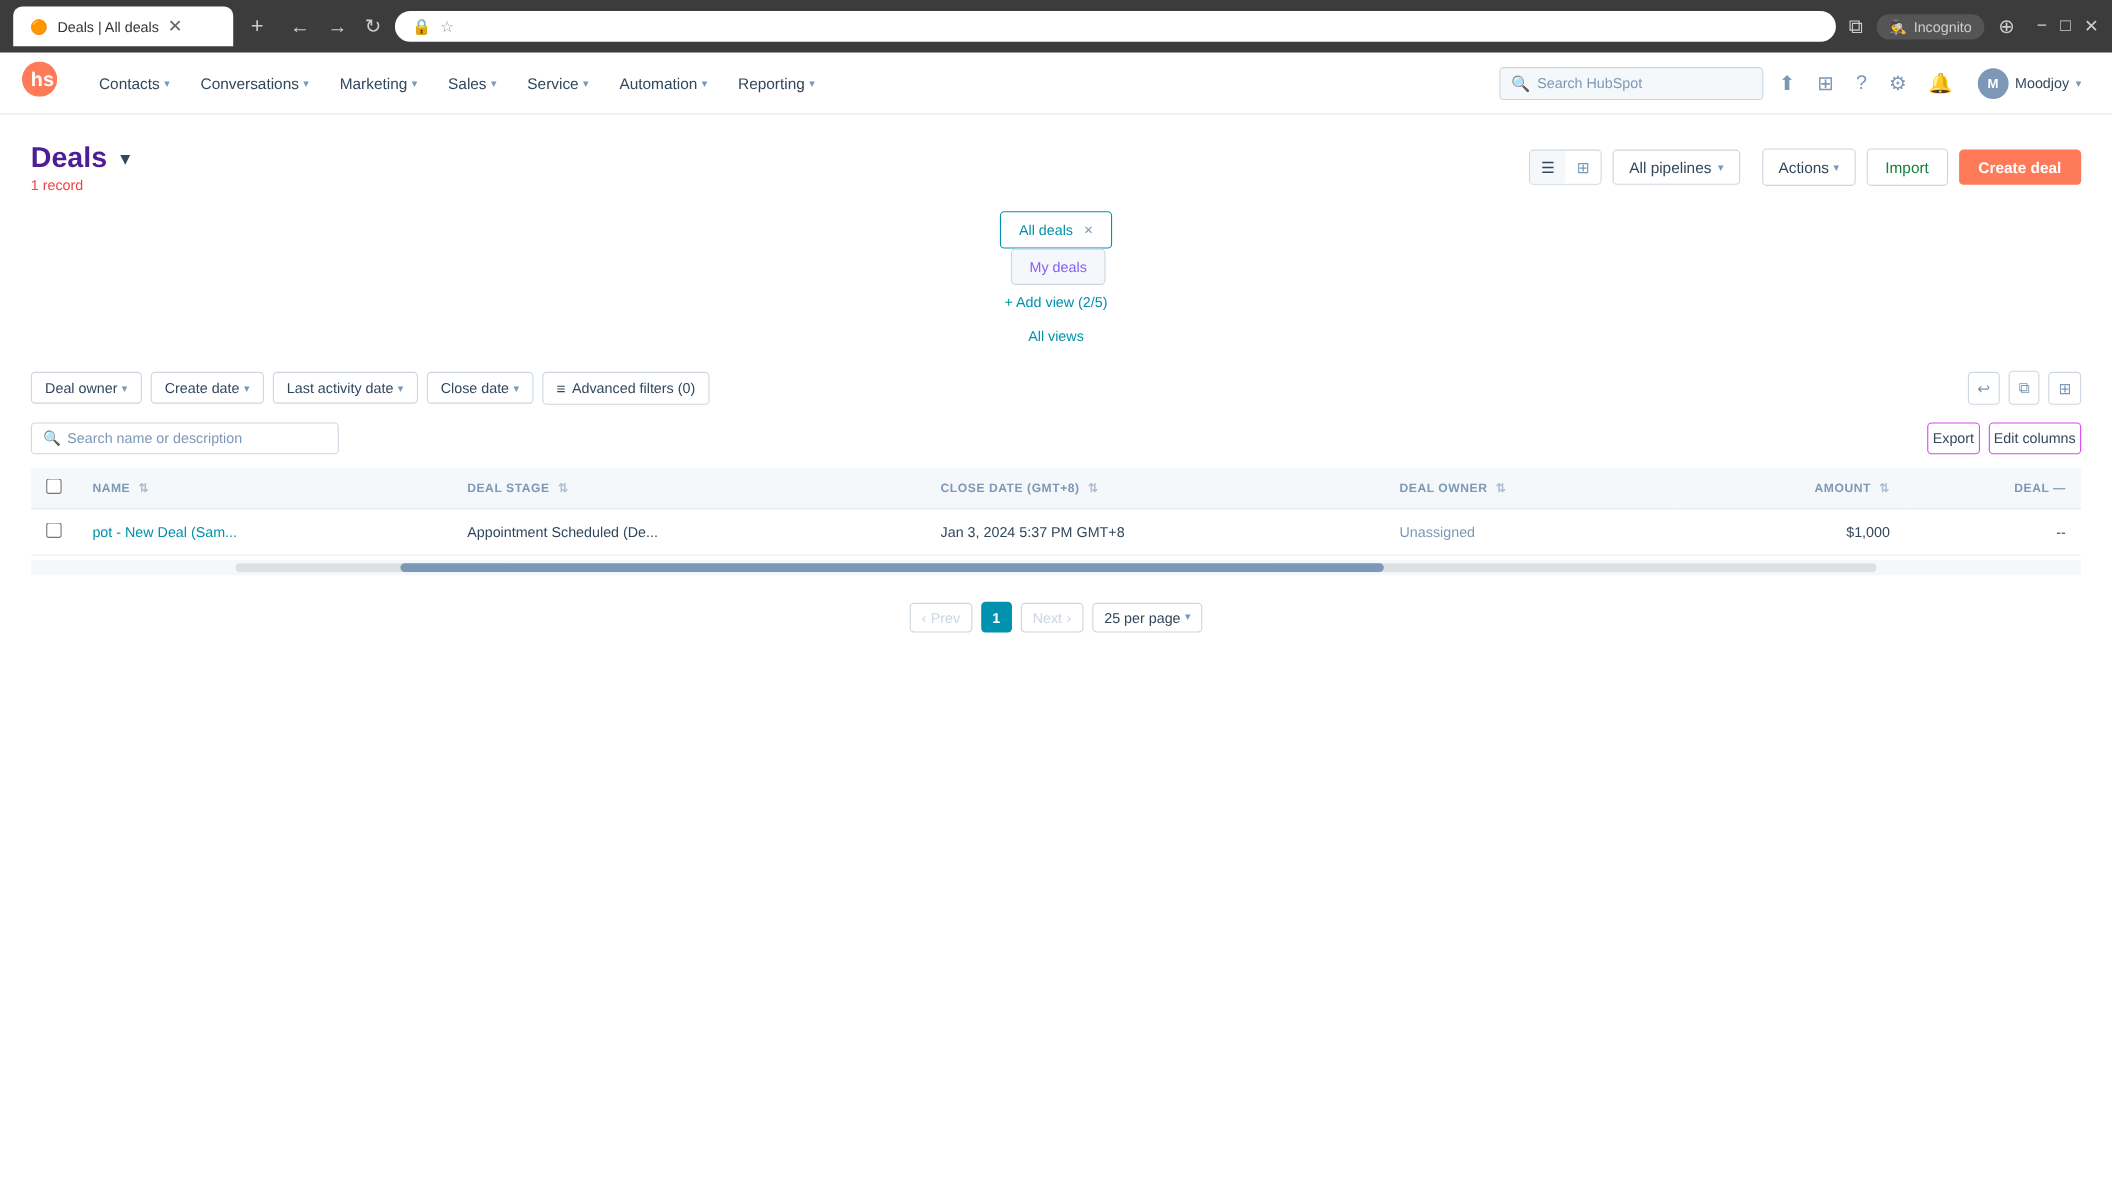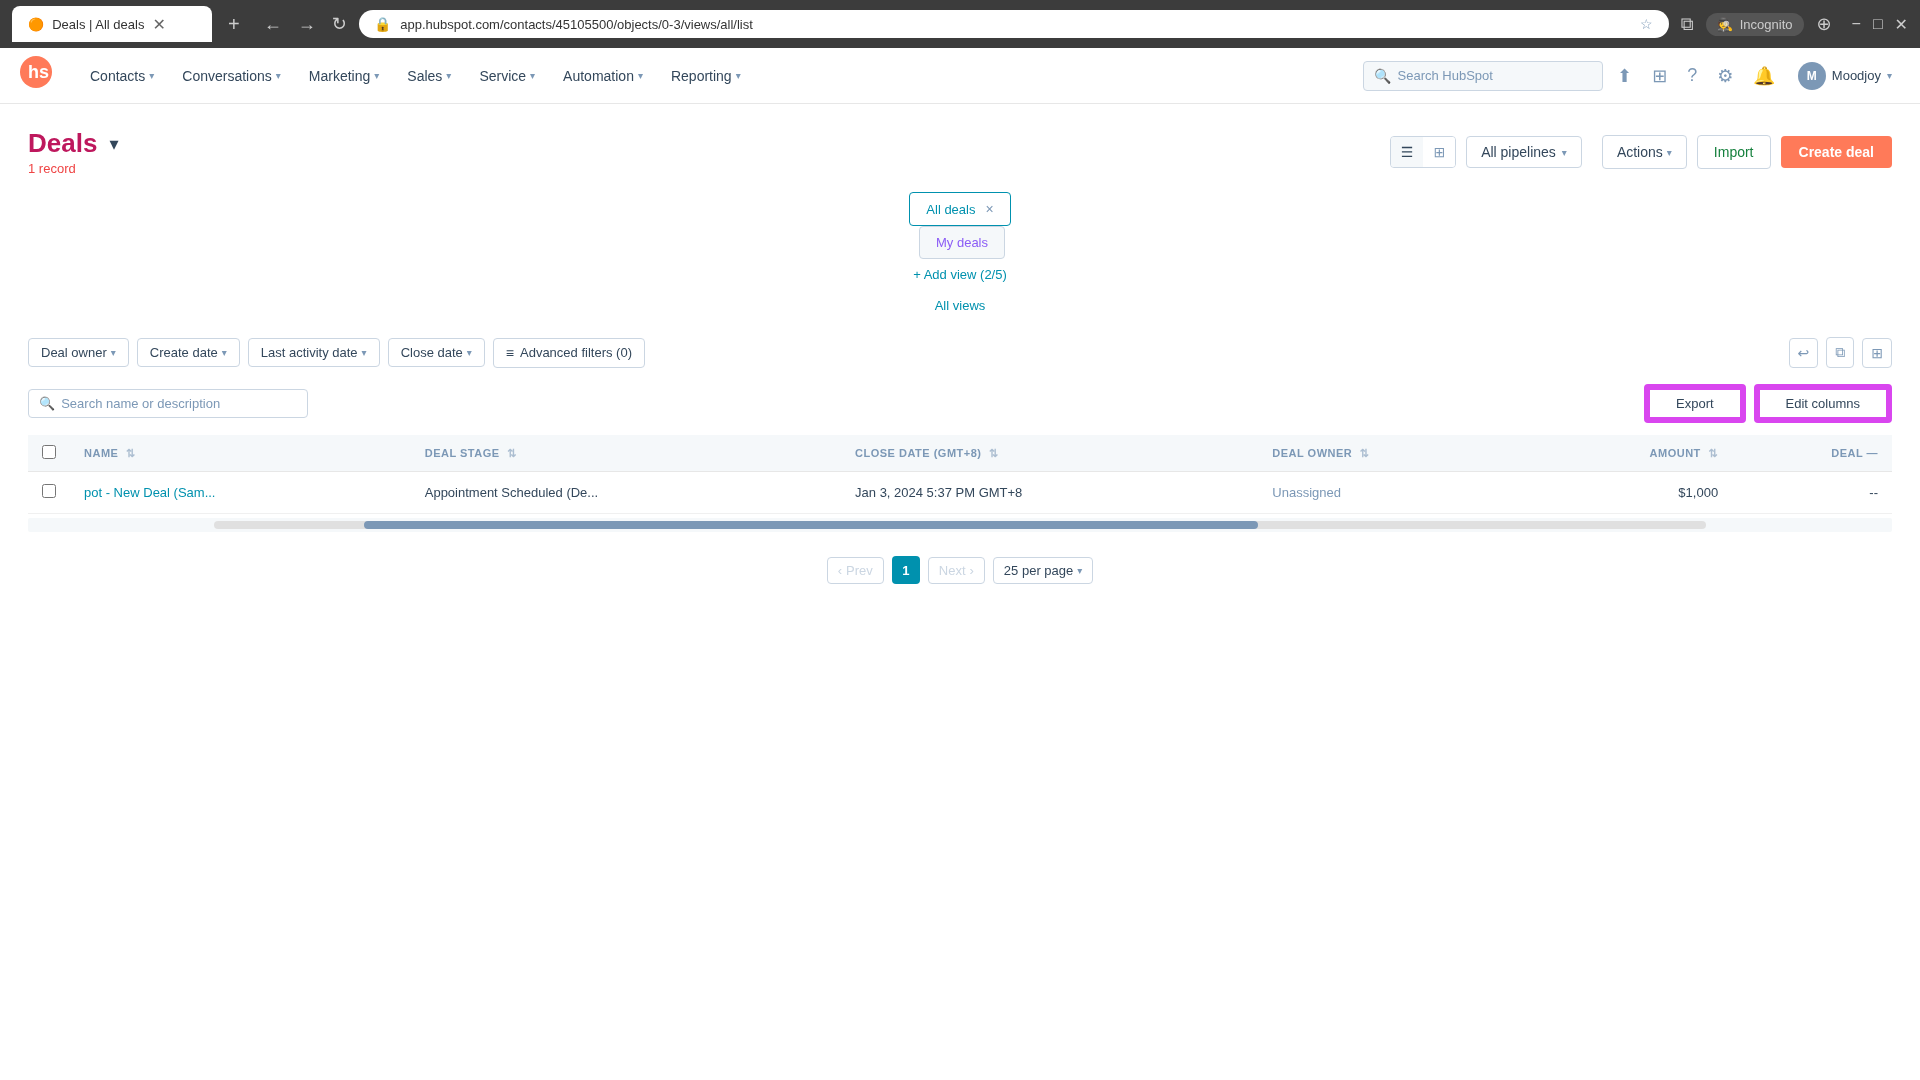--- a/index.html
+++ b/index.html
@@ -37,21 +37,21 @@
     .hs-user-badge { display: flex; align-items: center; gap: 6px; cursor: pointer; padding: 4px 8px; border-radius: 4px; }
     .hs-avatar { width: 28px; height: 28px; border-radius: 50%; background: #7c98b6; display: flex; align-items: center; justify-content: center; color: #fff; font-size: 12px; font-weight: 600; }
 
     
     .hs-content { padding: 24px 28px; }
 
     
     .page-header { display: flex; align-items: center; justify-content: space-between; margin-bottom: 16px; }
     .page-title-area { display: flex; flex-direction: column; gap: 2px; }
     .page-title { display: flex; align-items: center; gap: 8px; }
-    .page-title h1 { font-size: 26px; font-weight: 700; color: #be185d; }
+    .page-title h1 { font-size: 26px; font-weight: 700; color: #4c1d95; }
     .page-title-dropdown { background: none; border: none; color: #33475b; font-size: 18px; cursor: pointer; padding: 4px; }
     .page-subtitle { font-size: 13px; color: #ef4444; }
 
     
     .view-tabs { display: flex; align-items: center; gap: 0; margin-bottom: 16px; border-bottom: none; flex-direction: column; }
     .view-tab { display: flex; align-items: center; gap: 6px; padding: 8px 16px; background: #f5f8fa; border: 1px solid #cbd6e2; border-radius: 4px; font-size: 13px; color: #8b5cf6; cursor: pointer; }
     .view-tab.active { background: #fff; border-color: #0091ae; color: #0091ae; }
     .view-tab-close { font-size: 14px; color: #7c98b6; margin-left: 4px; }
     .view-tab-add { display: flex; align-items: center; gap: 4px; padding: 8px 12px; color: #0091ae; font-size: 13px; cursor: pointer; border: none; background: none; }
     .view-all-link { color: #0091ae; font-size: 13px; cursor: pointer; text-decoration: none; padding: 8px; }
@@ -63,21 +63,21 @@
     .advanced-filter-btn { display: flex; align-items: center; gap: 6px; padding: 6px 12px; border: 1px solid #cbd6e2; border-radius: 4px; background: #fff; font-size: 13px; color: #33475b; cursor: pointer; }
     .filter-spacer { flex: 1; }
     .icon-btn { background: none; border: 1px solid #cbd6e2; border-radius: 4px; padding: 6px 8px; color: #7c98b6; font-size: 14px; cursor: pointer; }
 
     
     .table-controls { display: flex; align-items: center; justify-content: space-between; margin-bottom: 12px; }
     .search-box { display: flex; align-items: center; background: #fff; border: 1px solid #cbd6e2; border-radius: 4px; padding: 6px 10px; gap: 6px; width: 280px; }
     .search-box input { background: none; border: none; outline: none; font-size: 13px; color: #33475b; width: 100%; }
     .search-box input::placeholder { color: #7c98b6; }
     .table-actions { display: flex; gap: 8px; }
-    .table-action-btn { padding: 6px 26px; border: 6px solid #d946ef; border-radius: 4px; background: #fff; font-size: 13px; color: #33475b; cursor: pointer; }
+    .table-action-btn { padding: 6px 4px; border: 1px solid #d946ef; border-radius: 4px; background: #fff; font-size: 13px; color: #33475b; cursor: pointer; }
 
     
     .deals-table { width: 100%; border-collapse: collapse; font-size: 13px; }
     .deals-table th { background: #f5f8fa; padding: 10px 14px; text-align: left; font-size: 11px; font-weight: 600; color: #7c98b6; text-transform: uppercase; letter-spacing: 0.5px; border-bottom: 1px solid #e7e7e7; white-space: nowrap; cursor: pointer; }
     .deals-table th .sort-icon { margin-left: 4px; opacity: 0.6; }
     .deals-table td { padding: 12px 14px; border-bottom: 1px solid #f0f0f0; color: #33475b; }
     .deal-name-link { color: #0091ae; text-decoration: none; font-weight: 500; }
     .unassigned { color: #7c98b6; }
 
     
@@ -123,21 +123,20 @@
   <button class="browser-tab-new">+</button>
 
   <div class="browser-controls">
     <button class="browser-btn">←</button>
     <button class="browser-btn">→</button>
     <button class="browser-btn">↻</button>
   </div>
 
   <div class="address-bar">
     <span style="color:#7c98b6;font-size:14px;">🔒</span>
-    <span class="address-bar-url">app.hubspot.com/contacts/45105500/objects/0-3/views/all/list</span>
     <span style="color:#7c98b6;font-size:14px;">☆</span>
   </div>
 
   <div class="browser-actions">
     <button class="browser-action-btn">⧉</button>
     <div class="incognito-badge">
       <span>🕵</span>
       <span>Incognito</span>
     </div>
     <button class="browser-action-btn">⊕</button>

